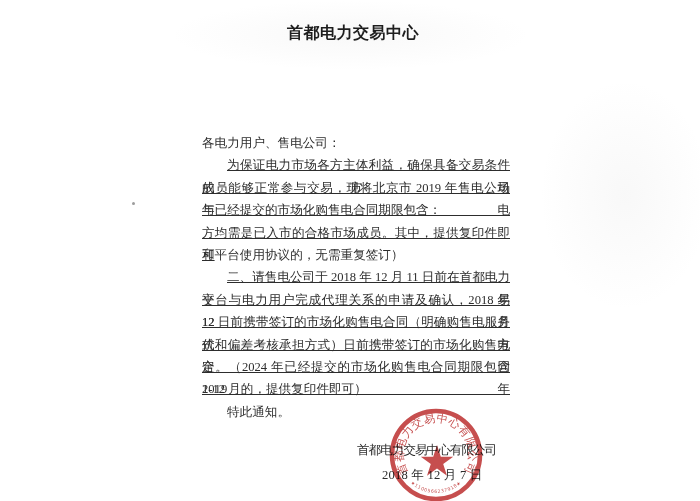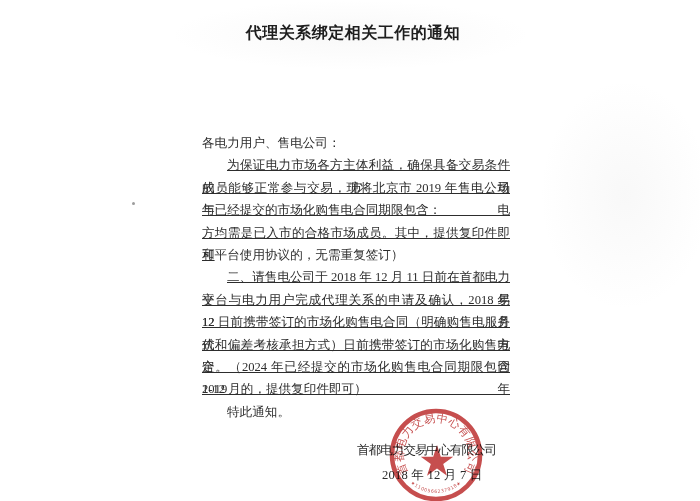--- a/index.html
+++ b/index.html
@@ -68,21 +68,21 @@
 </head>
 <body>
 
 <div class="page">
 
   <div class="blotch b1"></div>
   <div class="blotch b2"></div>
   <div class="speck"></div>
 
   <div class="title-block">
-    <div class="title-line">代理关系绑定相关工作的通知</div>
+    <div class="title-line">首都电力交易中心</div>
   </div>
 
   <div class="body-block">
     <div class="line">各电力用户、售电公司：</div>
     <div class="line in j">为保证电力市场各方主体利益，确保具备交易条件的市场</div>
     <div class="line j">成员能够正常参与交易，现将北京市 2019 年售电公司与电</div>
     <div class="line">年已经提交的市场化购售电合同期限包含：</div>
     <div class="line j">方均需是已入市的合格市场成员。其中，提供复印件即可</div>
     <div class="line">和平台使用协议的，无需重复签订）</div>
     <div class="line in j">二、请售电公司于 2018 年 12 月 11 日前在首都电力交易</div>

